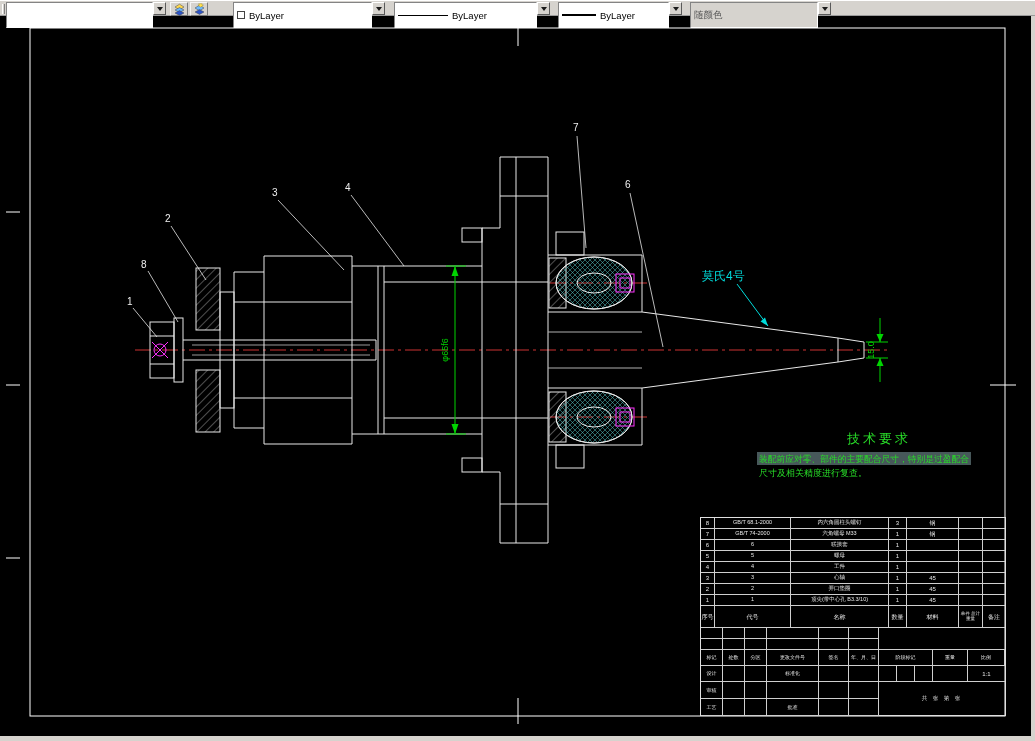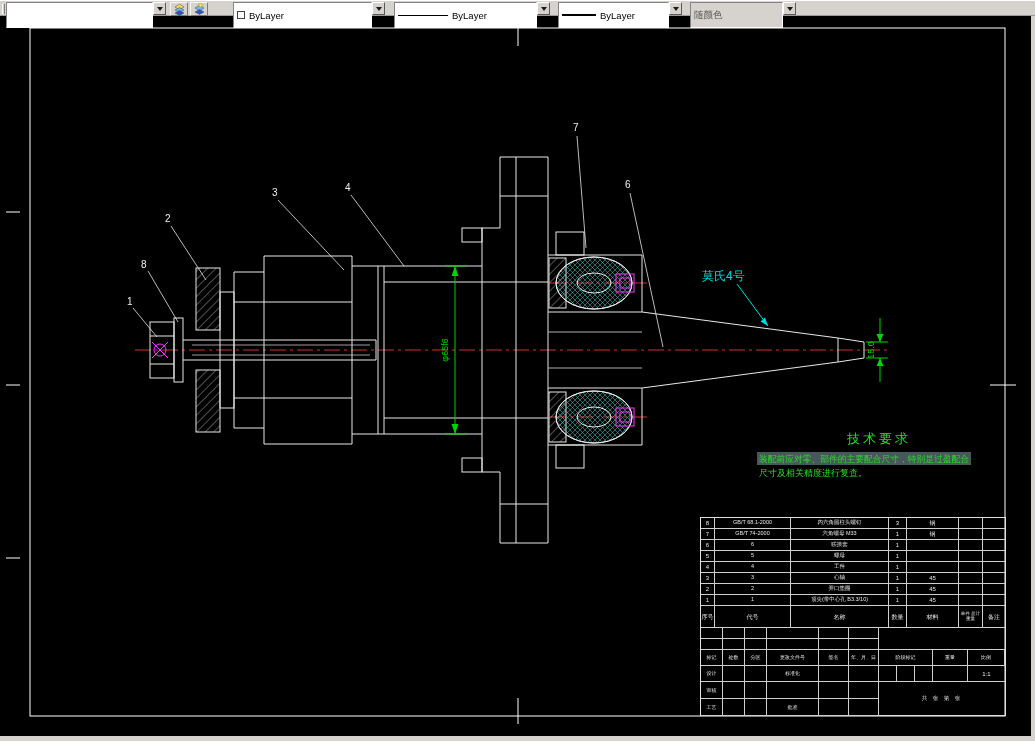--- a/index.html
+++ b/index.html
@@ -105,21 +105,21 @@
     </div>
 
     <div class="combo" style="left:558px;width:124px;">
       <div class="combo-field">
         <span class="lt-line" style="width:34px;border-top-width:2px;"></span>
         <span>ByLayer</span>
       </div>
       <div class="combo-arrow"></div>
     </div>
 
-    <div class="combo disabled" style="left:690px;width:106px;">
+    <div class="combo disabled" style="left:690px;width:141px;">
       <div class="combo-field">
         <span>随颜色</span>
       </div>
       <div class="combo-arrow"></div>
     </div>
   </div>
 
   <div class="canvas">
     <svg viewBox="0 16 1031 720" width="1031" height="720">
       <defs>

